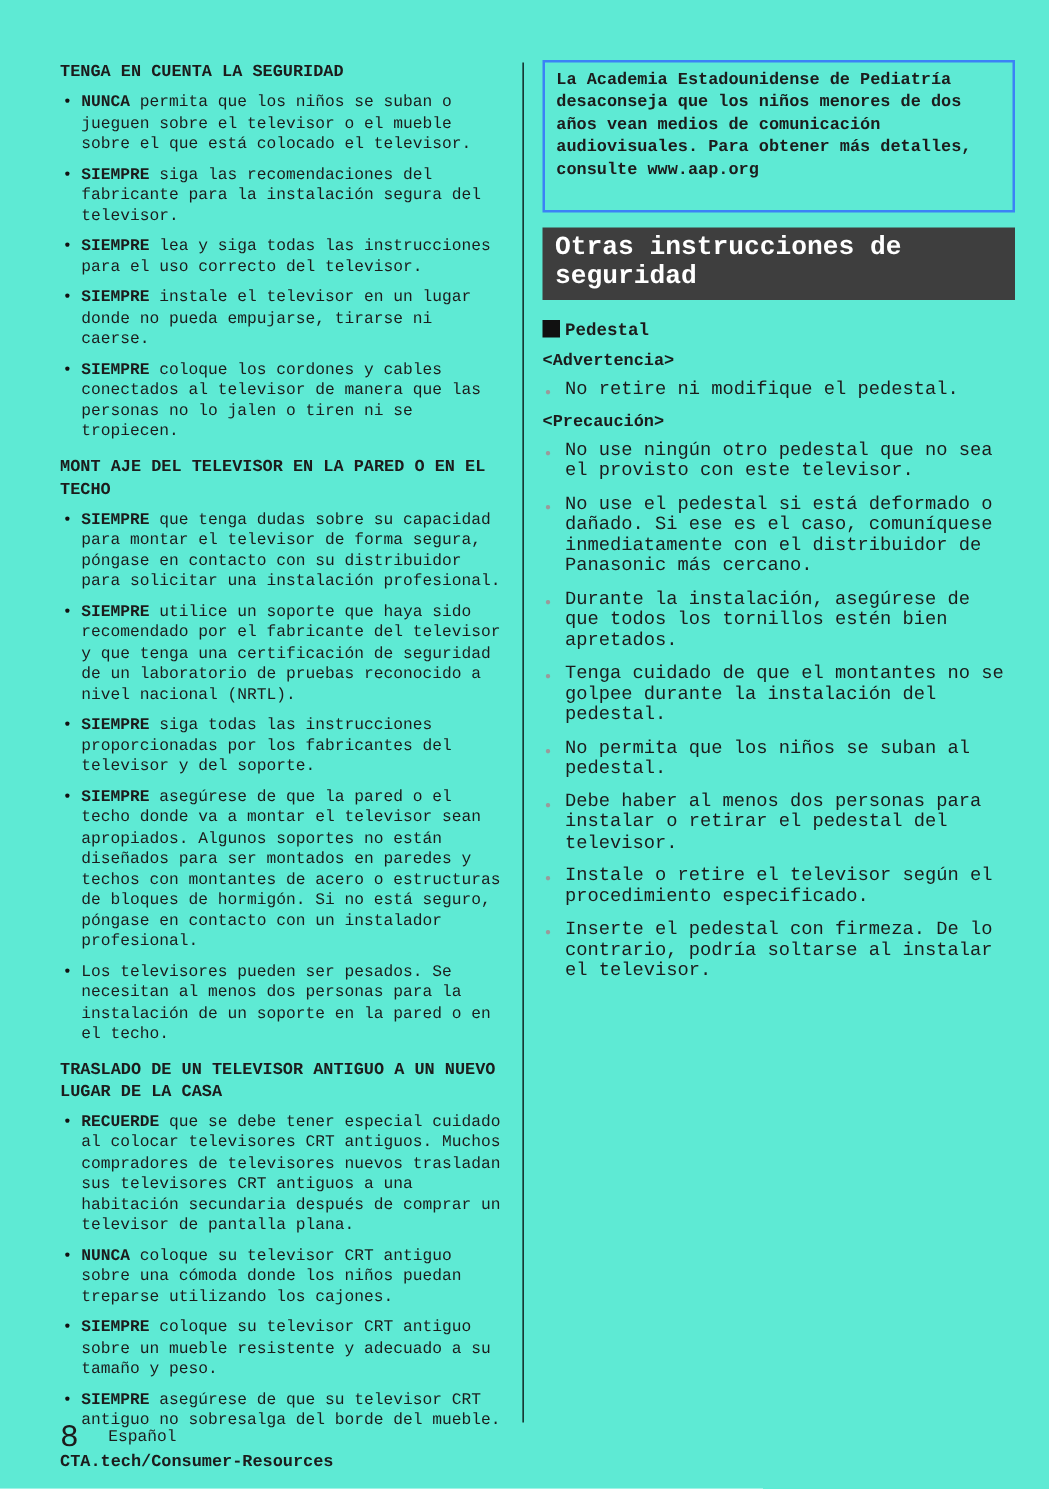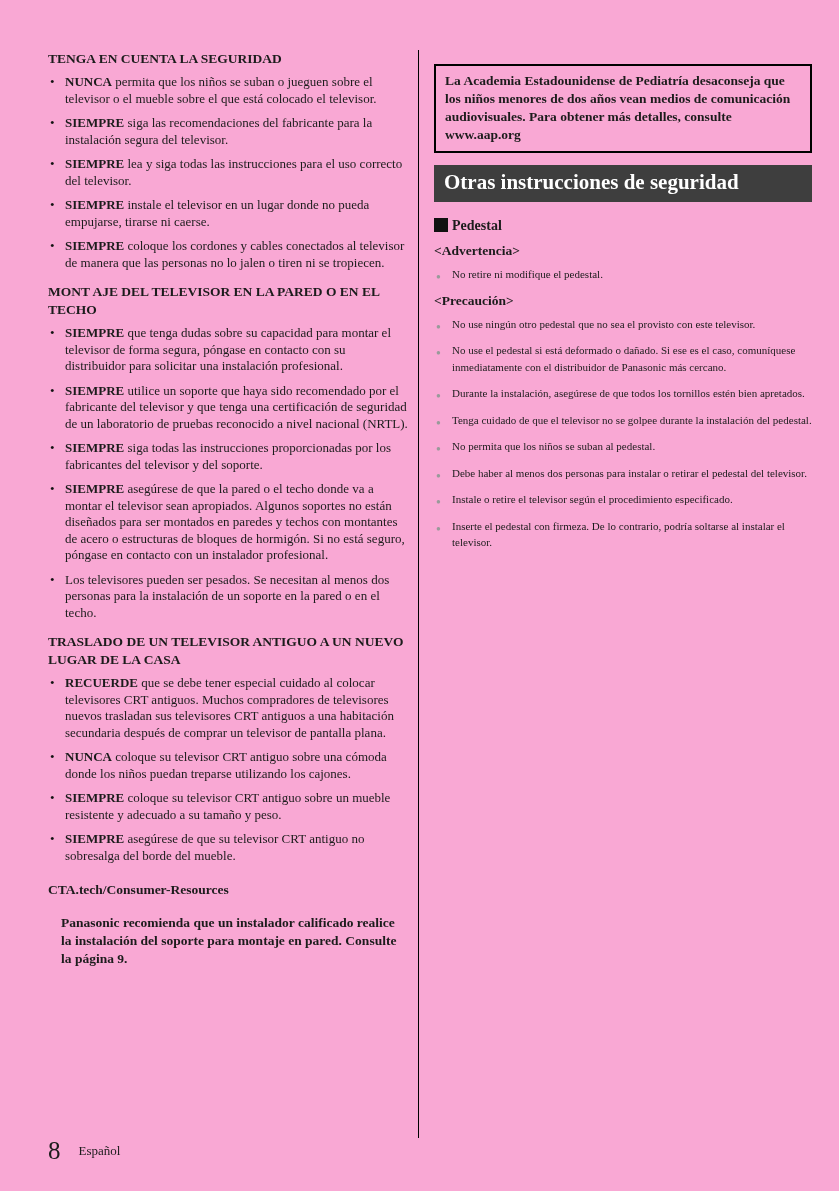--- a/index.html
+++ b/index.html
@@ -1,21 +1,21 @@
 <!DOCTYPE html>
 <html><head>
 <meta charset="utf-8">
 <style>
   html, body { margin: 0; padding: 0; background: #ffffff; }
   .page {
     position: relative;
     width: 839px;
     height: 1191px;
-    background: #f9a8d4;
-    font-family: Liberation Serif, serif;
+    background: #5eead4;
+    font-family: Liberation Mono, monospace;
     color: #1c1c1c;
     overflow: hidden;
   }
   .col-left {
     position: absolute;
     left: 48px;
     top: 48px;
     width: 360px;
   }
   .divider {
@@ -61,26 +61,25 @@
     font-weight: bold;
     margin: 18px 0 0 0;
   }
   .recommendation {
     font-size: 13.5px;
     font-weight: bold;
     line-height: 18px;
     margin: 16px 0 0 13px;
   }
   .advisory-box {
-    border: 2px solid #000000;
-    padding: 6px 9px 7px 9px;
+    border: 2px solid #3b82f6;
+    padding: 6px 9px 22px 9px;
     font-size: 13.5px;
     font-weight: bold;
     line-height: 18px;
-    margin-top: 16px;
   }
   .section-bar {
     margin-top: 12px;
     background: #3e3e3e;
     color: #ffffff;
     font-size: 21px;
     font-weight: bold;
     padding: 5px 10px 7px 10px;
   }
   .subsection {
@@ -100,21 +99,21 @@
   .tag {
     font-size: 13.5px;
     font-weight: bold;
     margin: 9px 0 7px 0;
   }
   ul.glist { list-style: none; margin: 0; padding: 0; }
   ul.glist li {
     position: relative;
     padding-left: 18px;
     margin: 0 0 10px 0;
-    font-size: 11px;
+    font-size: 15px;
     line-height: 16.5px;
   }
   ul.glist li::before {
     content: "\25CF";
     position: absolute;
     left: 2px;
     top: 3px;
     font-size: 8px;
     color: #9a9a9a;
   }
@@ -226,21 +225,21 @@
     <p class="tag">&lt;Advertencia&gt;</p>
     <ul class="glist">
       <li>No retire ni modifique el pedestal.</li>
     </ul>
 
     <p class="tag">&lt;Precaución&gt;</p>
     <ul class="glist">
       <li>No use ningún otro pedestal que no sea el provisto con este televisor.</li>
       <li>No use el pedestal si está deformado o dañado. Si ese es el caso, comuníquese inmediatamente con el distribuidor de Panasonic más cercano.</li>
       <li>Durante la instalación, asegúrese de que todos los tornillos estén bien apretados.</li>
-      <li>Tenga cuidado de que el televisor no se golpee durante la instalación del pedestal.</li>
+      <li>Tenga cuidado de que el montantes no se golpee durante la instalación del pedestal.</li>
       <li>No permita que los niños se suban al pedestal.</li>
       <li>Debe haber al menos dos personas para instalar o retirar el pedestal del televisor.</li>
       <li>Instale o retire el televisor según el procedimiento especificado.</li>
       <li>Inserte el pedestal con firmeza. De lo contrario, podría soltarse al instalar el televisor.</li>
     </ul>
   </div>
 
   <div class="footer">
     <span class="pagenum">8</span>
     <span class="lang">Español</span>

